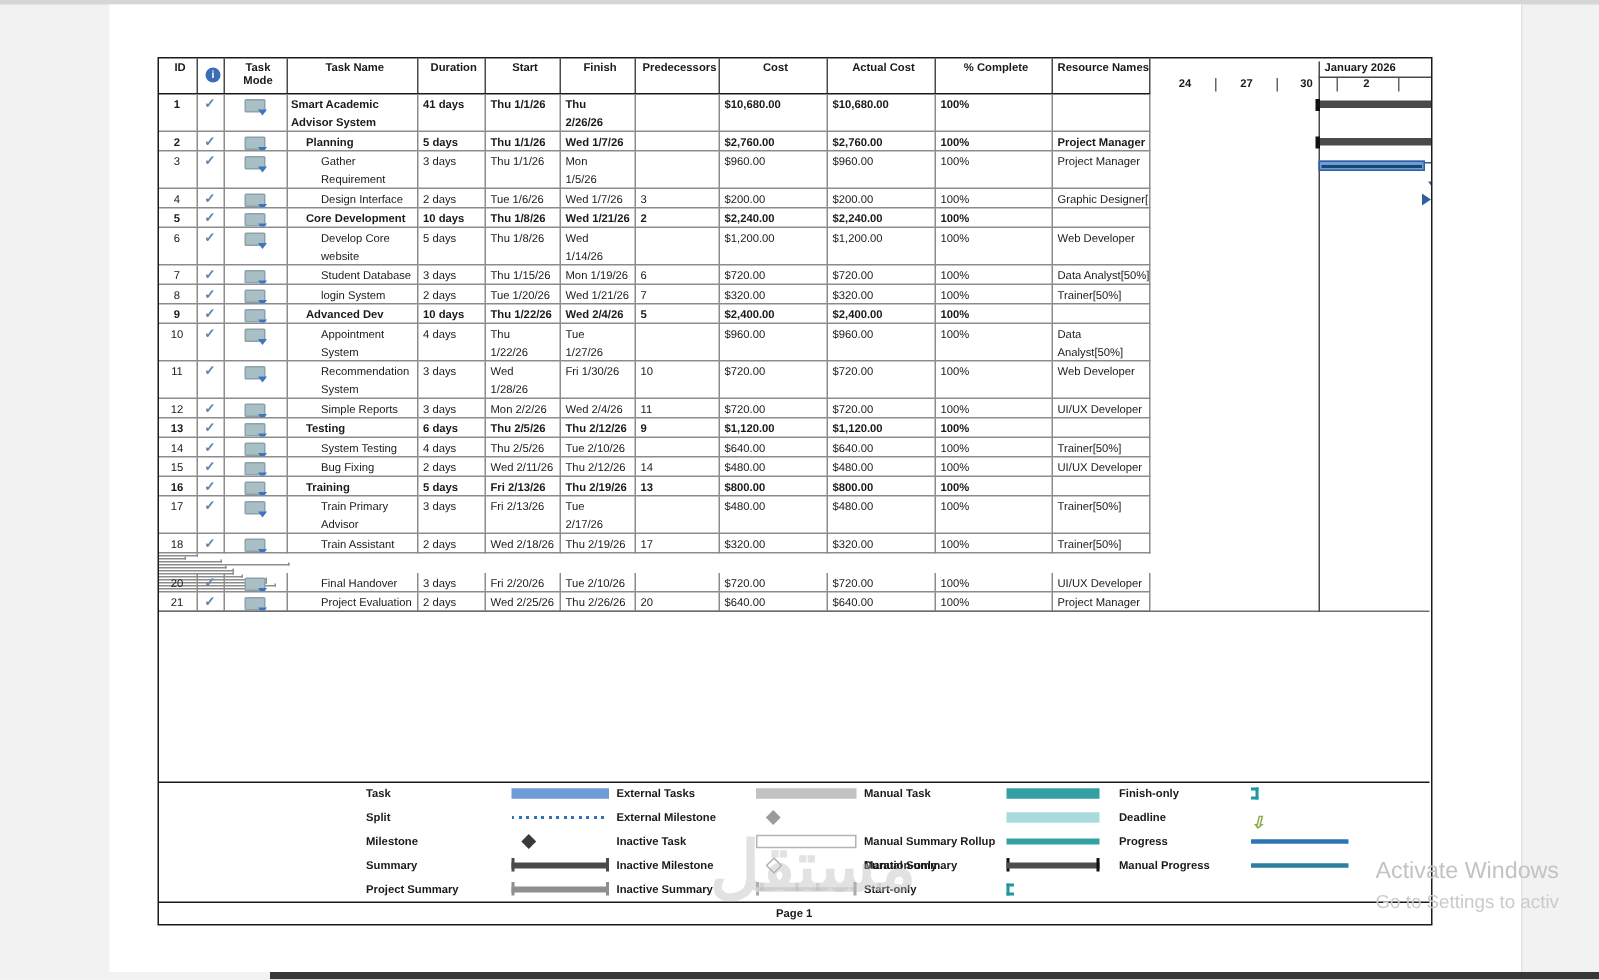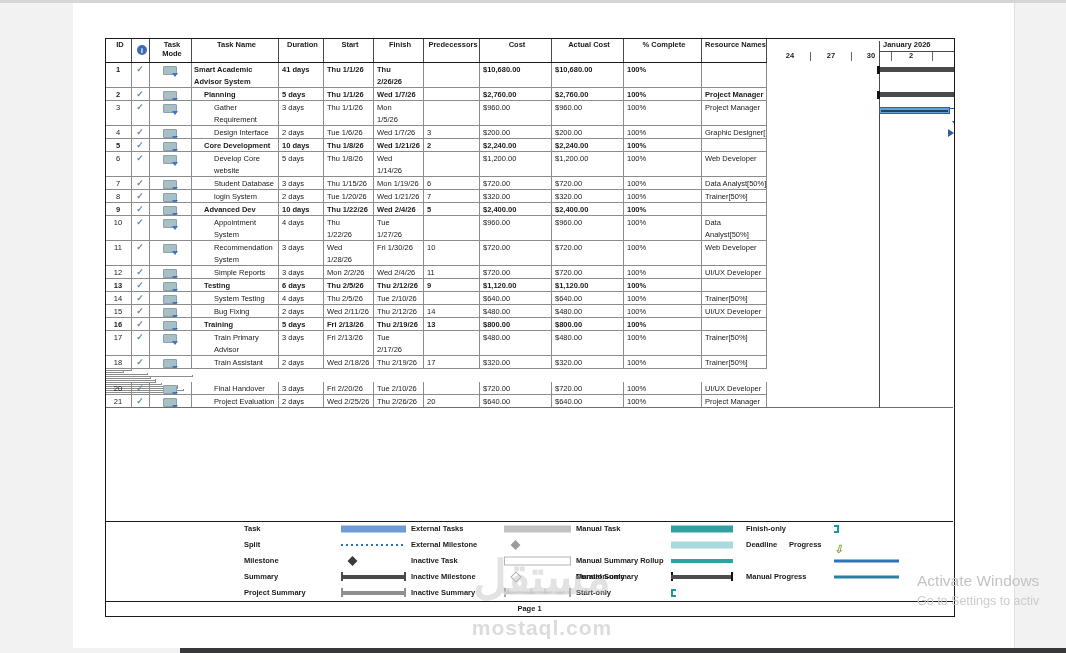--- a/index.html
+++ b/index.html
@@ -547,34 +547,33 @@
             <i></i>
           </div>
           <div class="lg-label" style="left: 640px; top: 484px;">Finish-only</div>
           <div class="sw sw-finish-only" style="left: 728px; top: 484px; width: 65px;">
             <i></i>
           </div>
           <div class="lg-label" style="left: 640px; top: 500px;">Deadline</div>
           <div class="sw sw-deadline" style="left: 728px; top: 500px; width: 65px;">
             <i></i>
           </div>
-          <div class="lg-label" style="left: 640px; top: 500px; margin-left: 43px;">Progress</div>
+          <div class="lg-label" style="left: 640px; top: 516px;">Progress</div>
           <div class="sw sw-progress" style="left: 728px; top: 516px; width: 65px;">
             <i></i>
           </div>
           <div class="lg-label" style="left: 640px; top: 532px;">Manual Progress</div>
           <div class="sw sw-manual-progress" style="left: 728px; top: 532px; width: 65px;">
             <i></i>
           </div>
         </div>
 
       <div class="rfooter">
         <span>Page 1</span>
       </div>
     </div>
   </div>
 
   <div class="wm-logo">مستقل</div>
-  <div class="wm-site">mostaql.com</div>
   <div class="act1">Activate Windows</div>
   <div class="act2">Go to Settings to activ</div>
   <div class="taskbar"></div>
 </div>
 
 </body></html>

